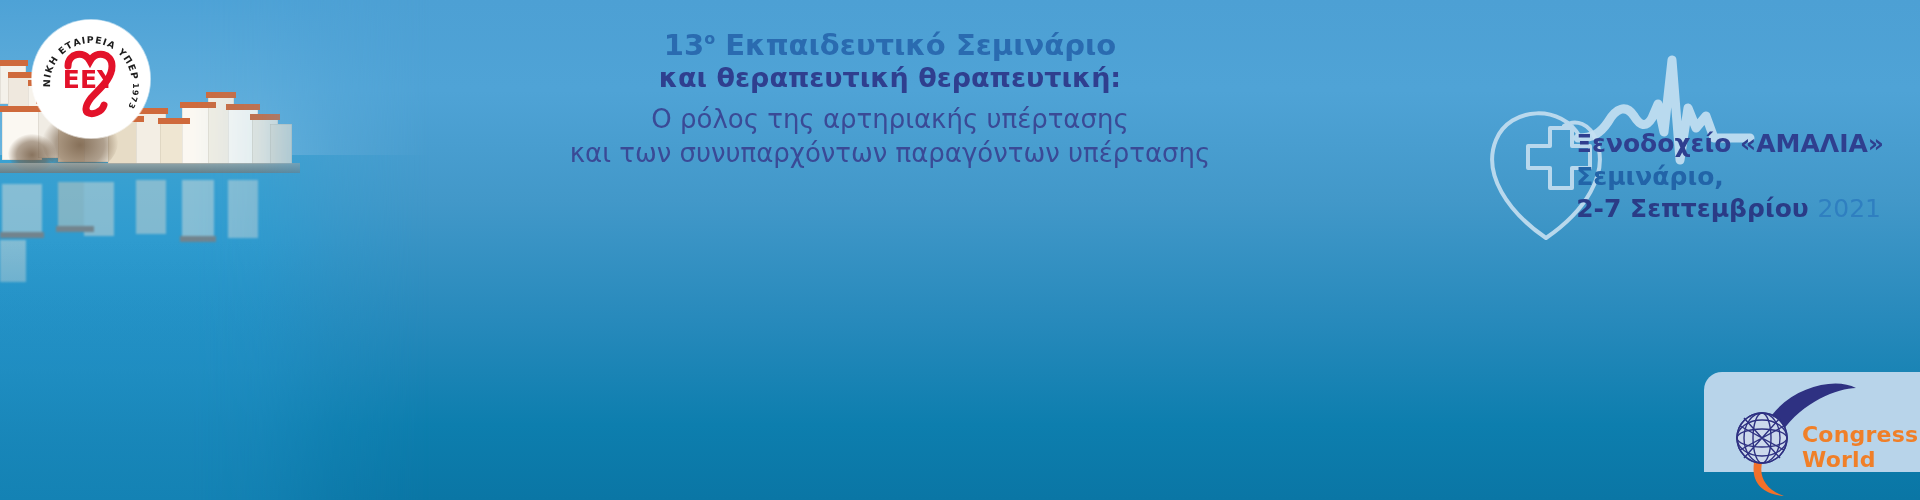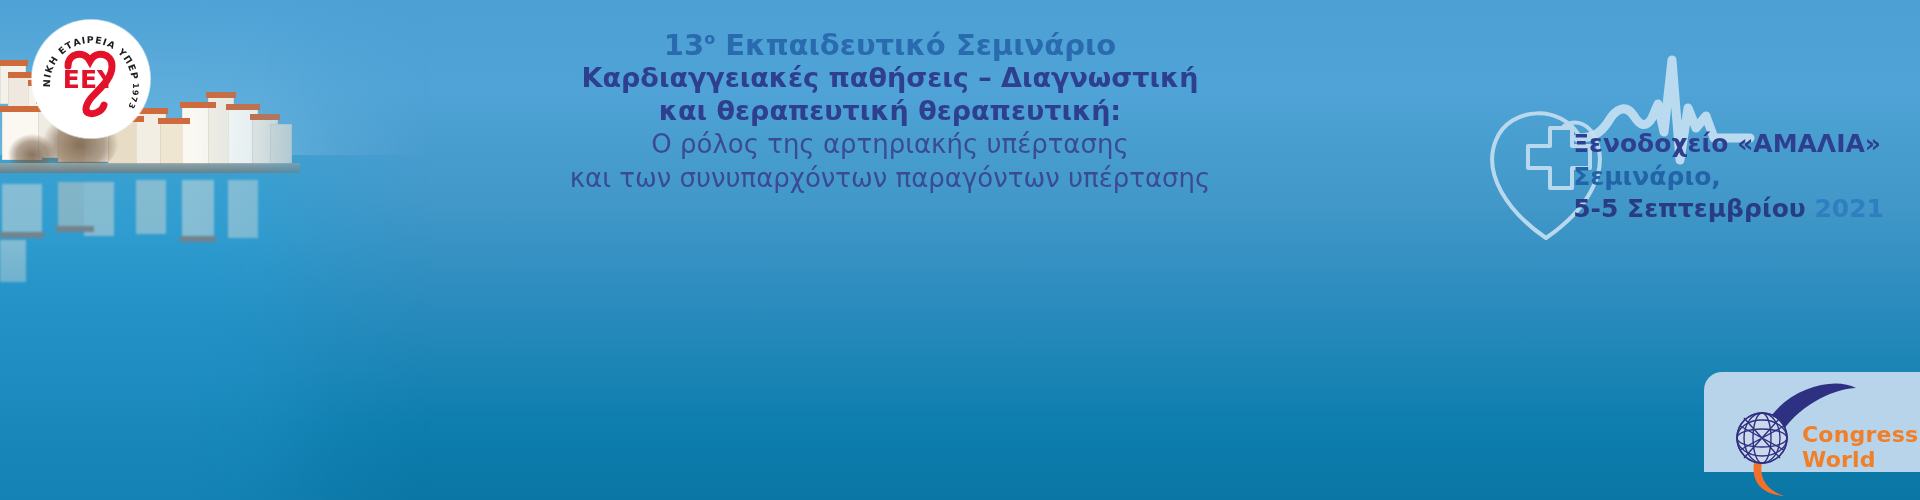--- a/index.html
+++ b/index.html
@@ -109,21 +109,21 @@
     font-weight: 700;
     color: #2f3f8f;
     line-height: 1.22;
   }
   .t-l3, .t-l4 {
     font-size: 26px;
     font-weight: 400;
     color: #3a4a96;
     line-height: 1.3;
   }
-  .t-l3 { }
+  .t-l3 { margin-top: 8px; }
 
   
   .watermark {
     position: absolute;
     left: 1450px;
     top: 42px;
     width: 420px;
     height: 200px;
     pointer-events: none;
   }
@@ -132,21 +132,21 @@
   .venue {
     position: absolute;
     right: 36px;
     top: 128px;
     text-align: left;
     line-height: 1.30;
   }
   .venue .v1 { font-size: 25px; font-weight: 700; color: #2f3f8f; }
   .venue .v2 { font-size: 25px; font-weight: 700; color: #2264a8; }
   .venue .v3 { font-size: 25px; font-weight: 700; color: #2a3b86; }
-  .venue .v3 b { color: #2f7fc0; font-weight: 700; }
+  .venue .v3 b { color: #2f7fc0; font-weight: 400; }
 
   
   .cw-box {
     position: absolute;
     left: 1704px;
     top: 372px;
     width: 250px;
     height: 100px;
     background: #b8d4ea;
     border-radius: 18px 18px 0 0;
@@ -259,30 +259,29 @@
 
       <path d="M 128,96 C 142,96 150,92 158,80 C 166,66 176,62 184,74
                C 190,84 196,86 202,76 L 208,62 L 214,90
                L 222,18 L 230,118 L 238,66 L 246,86
                L 256,74 L 264,96 L 300,96" fill="none" stroke="#c5e0f2" stroke-width="9" stroke-linecap="round" stroke-linejoin="round" opacity="0.9"></path>
     </svg>
   </div>
 
   <div class="center-block">
     <div class="t-sub"><span>13</span><sup>ο</sup><span> Εκπαιδευτικό Σεμινάριο</span></div>
-    <div class="t-l1">Καρδιαγγειακές παθήσεις – Διαγνωστική</div>
     <div class="t-l2">και θεραπευτική θεραπευτική:</div>
     <div class="t-l3">Ο ρόλος της αρτηριακής υπέρτασης</div>
     <div class="t-l4">και των συνυπαρχόντων παραγόντων υπέρτασης</div>
   </div>
 
   <div class="venue">
     <div class="v1">Ξενοδοχείο «ΑΜΑΛΙΑ»</div>
     <div class="v2">Σεμινάριο,</div>
-    <div class="v3"><span>5-5 Σεπτεμβρίου </span><b>2021</b></div>
+    <div class="v3"><span>2-7 Σεπτεμβρίου </span><b>2021</b></div>
   </div>
 
   <div class="cw-box">
     <svg width="250" height="128" viewBox="0 0 250 128" aria-hidden="true">
 
       <path d="M 62,52 C 82,16 130,4 152,16 C 134,16 98,30 78,60 Z" fill="#2e3182"></path>
 
       <path d="M 52,82 C 44,108 56,122 80,124 C 58,116 52,100 62,80 Z" fill="#f2702a"></path>
 
       <g stroke="#2e3182" stroke-width="1.4" fill="none">

